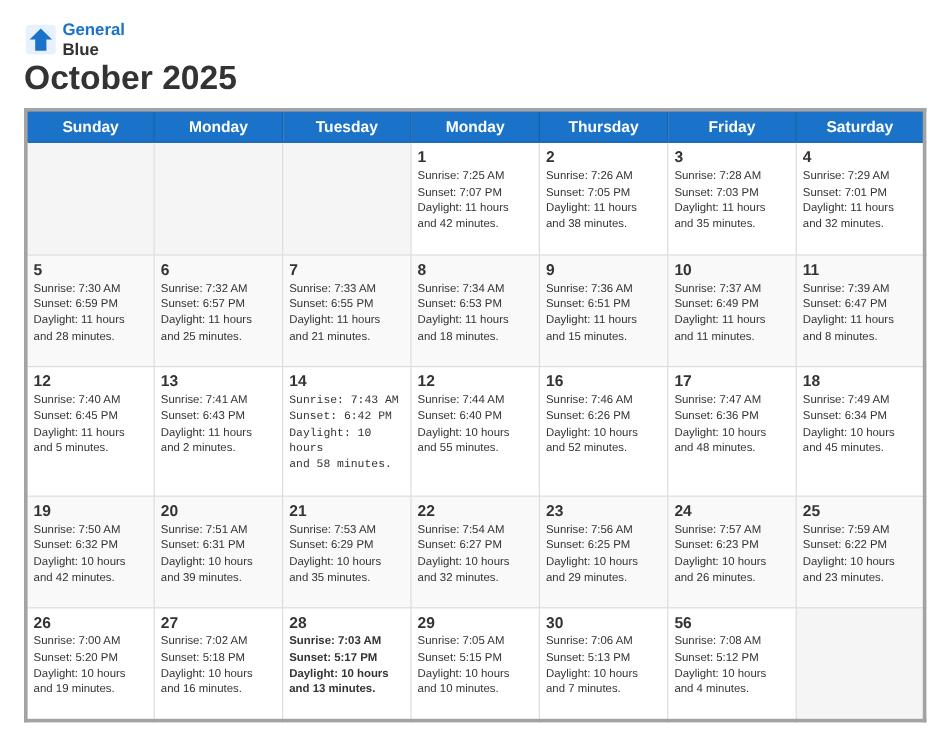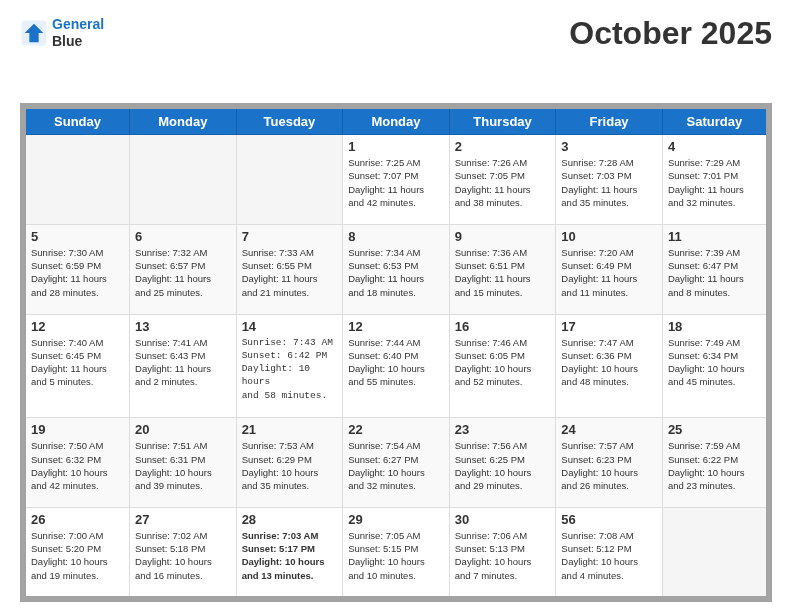--- a/index.html
+++ b/index.html
@@ -15,20 +15,21 @@
       height: 612px;
       padding: 16px 20px 10px 20px;
       display: flex;
       flex-direction: column;
     }
     .header {
       display: flex;
       justify-content: space-between;
       align-items: flex-start;
       margin-bottom: 10px;
+      flex-direction: column;
     }
     .logo {
       display: flex;
       align-items: center;
       gap: 4px;
     }
     .logo-text {
       font-size: 14px;
       font-weight: bold;
       color: #333;
@@ -38,36 +39,35 @@
       color: #1a73c9;
     }
     .logo-icon {
       width: 28px;
       height: 28px;
     }
     .title-block {
       text-align: right;
     }
     .month-title {
-      font-size: 32px;
+      font-size: 28px;
       font-weight: bold;
       color: #333;
       line-height: 1.1;
     }
     .subtitle {
       font-size: 14px;
       color: #555;
     }
     .calendar {
       flex: 1;
-      border: 6px solid #a3a3a3;
+      border: 3px solid #a3a3a3;
       border-collapse: collapse;
       width: 100%;
       table-layout: fixed;
-      margin-top: 42px;
     }
     .calendar th {
       background-color: #1a73c9;
       color: #fff;
       text-align: center;
       padding: 5px 2px;
       font-size: 13px;
       font-weight: bold;
       border: 1px solid #1560a8;
     }
@@ -196,21 +196,21 @@
           </td>
           <td>
             <div class="day-number">9</div>
             <div class="day-info" style="white-space: pre-line;">Sunrise: 7:36 AM
 Sunset: 6:51 PM
 Daylight: 11 hours
 and 15 minutes.</div>
           </td>
           <td>
             <div class="day-number">10</div>
-            <div class="day-info" style="white-space: pre-line;">Sunrise: 7:20 AM
+            <div class="day-info" style="white-space: pre-line;">Sunrise: 7:37 AM
 Sunset: 6:49 PM
 Daylight: 11 hours
 and 11 minutes.</div>
           </td>
           <td>
             <div class="day-number">11</div>
             <div class="day-info" style="white-space: pre-line;">Sunrise: 7:39 AM
 Sunset: 6:47 PM
 Daylight: 11 hours
 and 8 minutes.</div>
@@ -241,21 +241,21 @@
           <td>
             <div class="day-number">12</div>
             <div class="day-info" style="white-space: pre-line;">Sunrise: 7:44 AM
 Sunset: 6:40 PM
 Daylight: 10 hours
 and 55 minutes.</div>
           </td>
           <td>
             <div class="day-number">16</div>
             <div class="day-info" style="white-space: pre-line;">Sunrise: 7:46 AM
-Sunset: 6:05 PM
+Sunset: 6:26 PM
 Daylight: 10 hours
 and 52 minutes.</div>
           </td>
           <td>
             <div class="day-number">17</div>
             <div class="day-info" style="white-space: pre-line;">Sunrise: 7:47 AM
 Sunset: 6:36 PM
 Daylight: 10 hours
 and 48 minutes.</div>
           </td>

